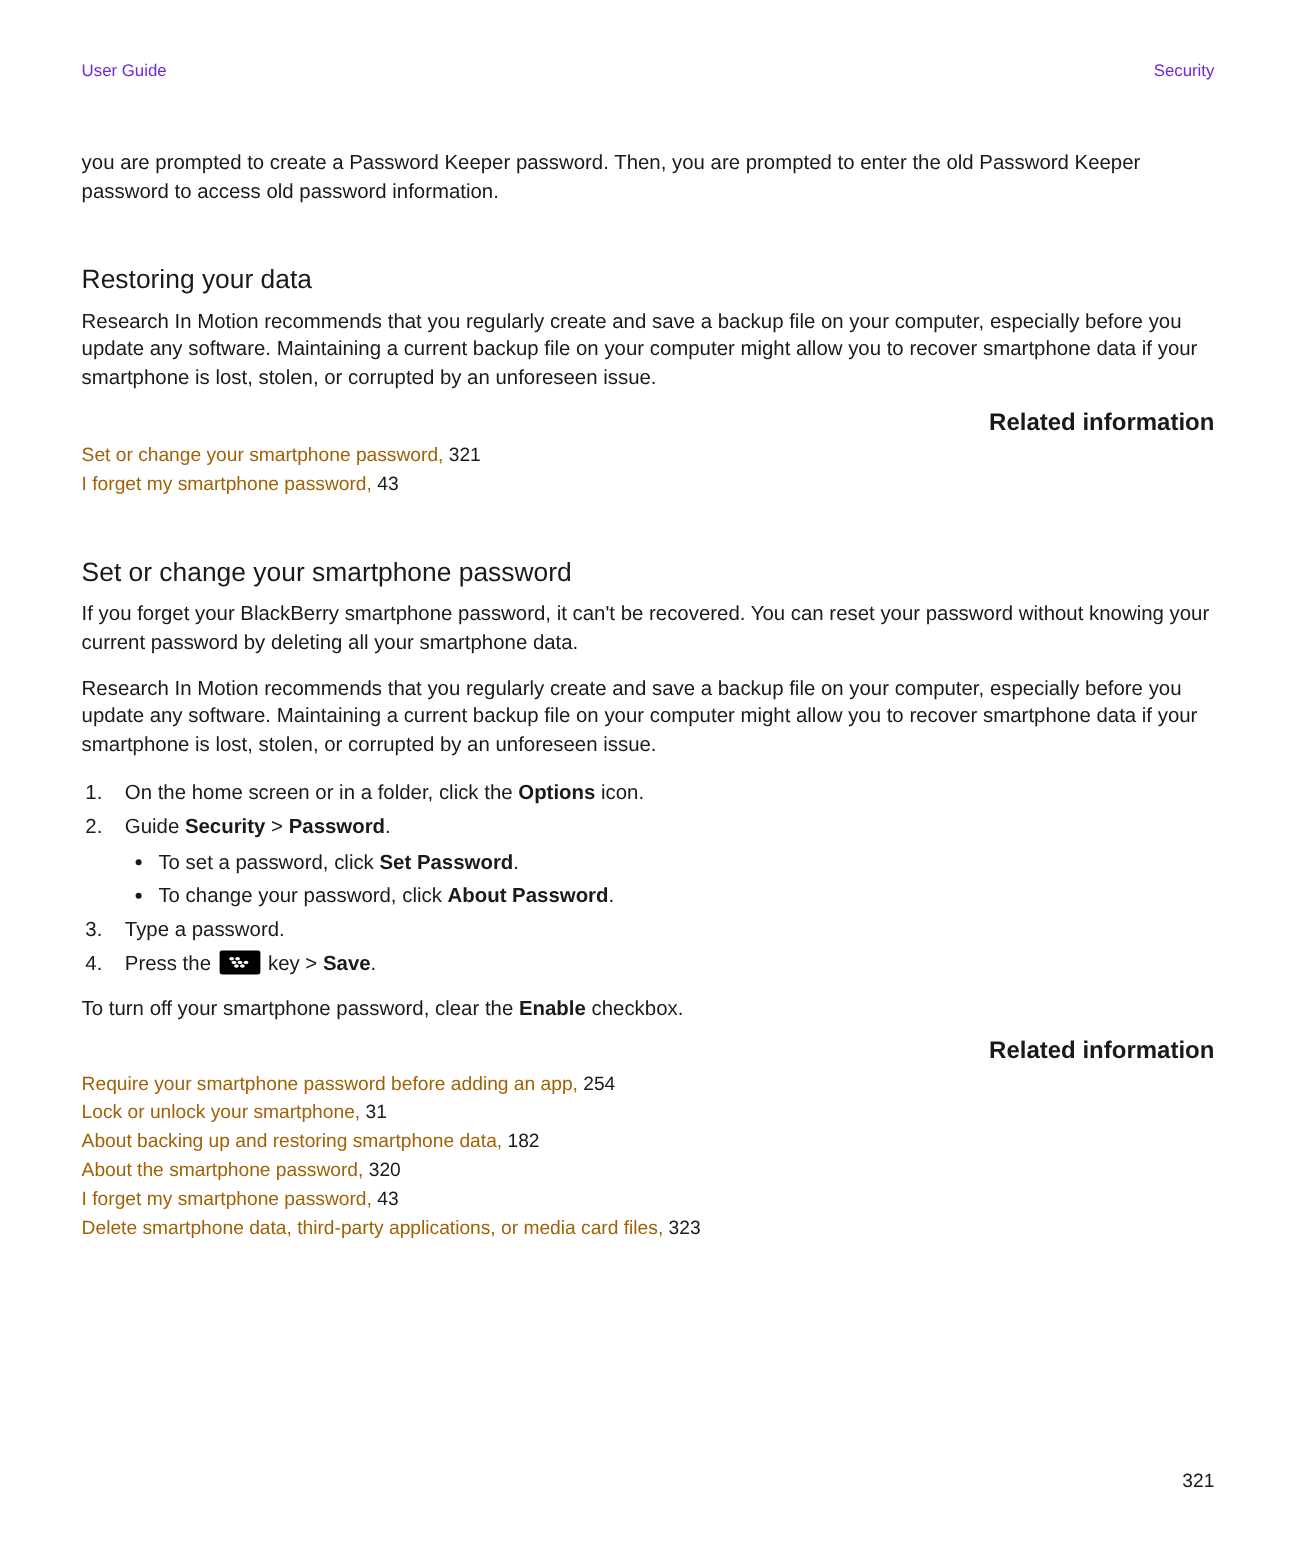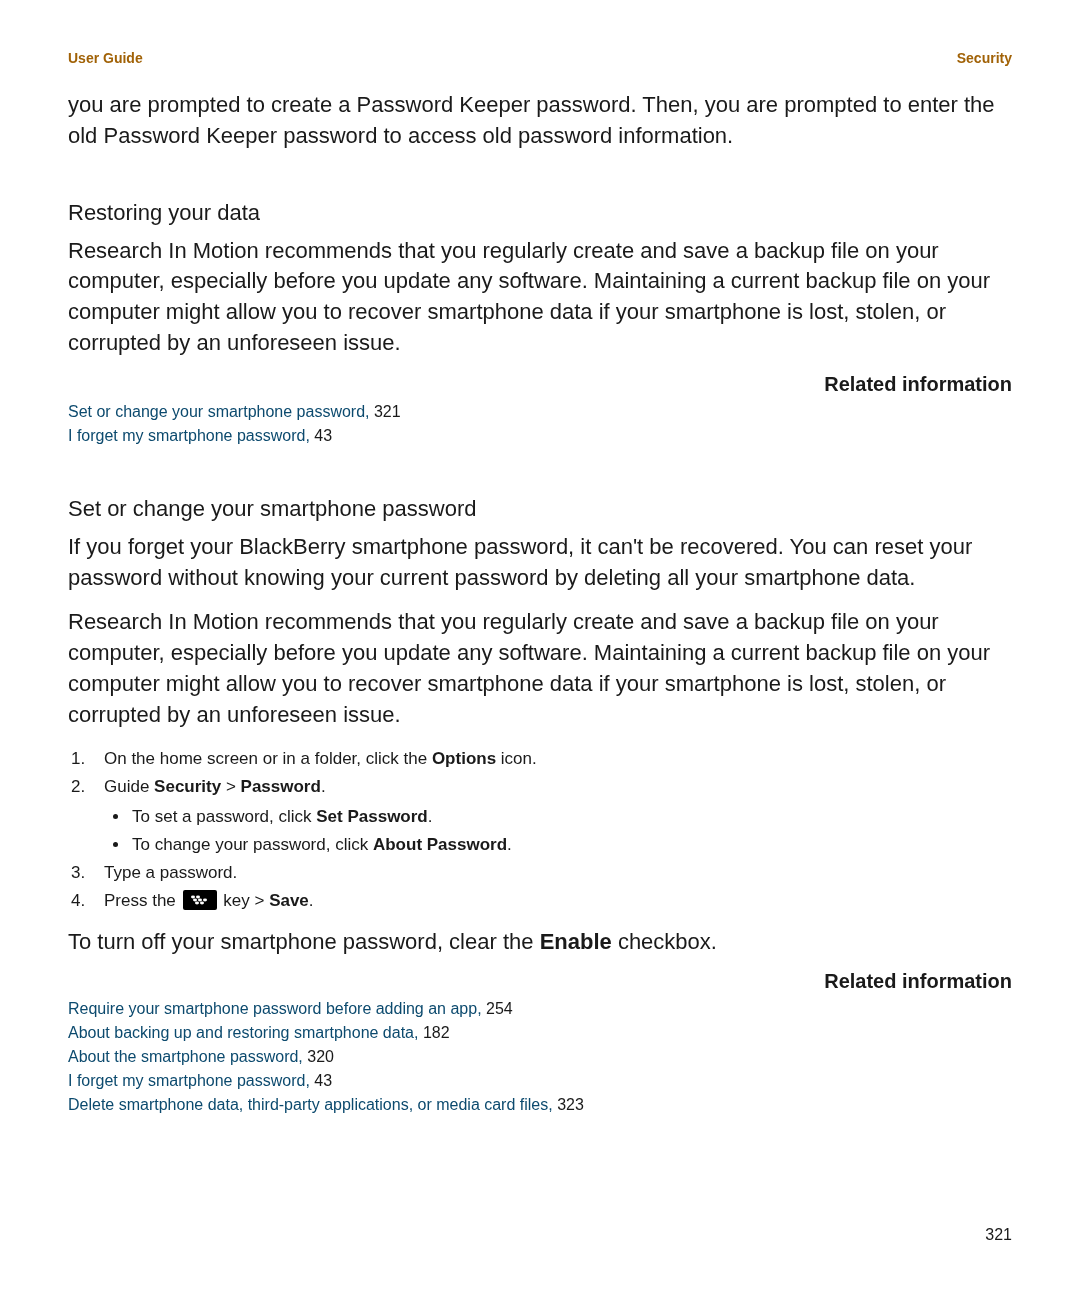--- a/index.html
+++ b/index.html
@@ -13,26 +13,25 @@
     width: 1080px;
     height: 1296px;
     box-sizing: border-box;
     padding: 50px 68px 40px 68px;
     position: relative;
   }
   .header-row {
     display: flex;
     justify-content: space-between;
     font-size: 14px;
-    color: #a16207;
-    margin-bottom: 24px;
-    font-weight: bold;
+    color: #6d28d9;
+    margin-bottom: 58px;
   }
   .intro-para, .body-para {
-    font-size: 22px;
+    font-size: 17px;
     line-height: 1.4;
     margin: 0 0 14px 0;
   }
   h2.section-heading {
     font-size: 22px;
     font-weight: 400;
     margin: 48px 0 10px 0;
   }
   .related-heading {
     font-weight: 700;
@@ -43,21 +42,21 @@
   .related-list {
     margin: 0;
     padding: 0;
     list-style: none;
   }
   .related-list li {
     font-size: 16px;
     line-height: 1.5;
   }
   .related-list a {
-    color: #0c4a6e;
+    color: #a16207;
     text-decoration: none;
   }
   .page-ref {
     color: #1a1a1a;
   }
   ol.steps {
     font-size: 17px;
     line-height: 1.65;
     padding-left: 22px;
     margin: 8px 0 12px 0;
@@ -169,20 +168,24 @@
     <span>To turn off your smartphone password, clear the </span><b>Enable</b><span> checkbox.</span>
   </p>
 
   <div class="related-heading">Related information</div>
   <ul class="related-list">
     <li>
       <a href="#">Require your smartphone password before adding an app,</a>
       <span class="page-ref">254</span>
     </li>
     <li>
+      <a href="#">Lock or unlock your smartphone,</a>
+      <span class="page-ref">31</span>
+    </li>
+    <li>
       <a href="#">About backing up and restoring smartphone data,</a>
       <span class="page-ref">182</span>
     </li>
     <li>
       <a href="#">About the smartphone password,</a>
       <span class="page-ref">320</span>
     </li>
     <li>
       <a href="#">I forget my smartphone password,</a>
       <span class="page-ref">43</span>

